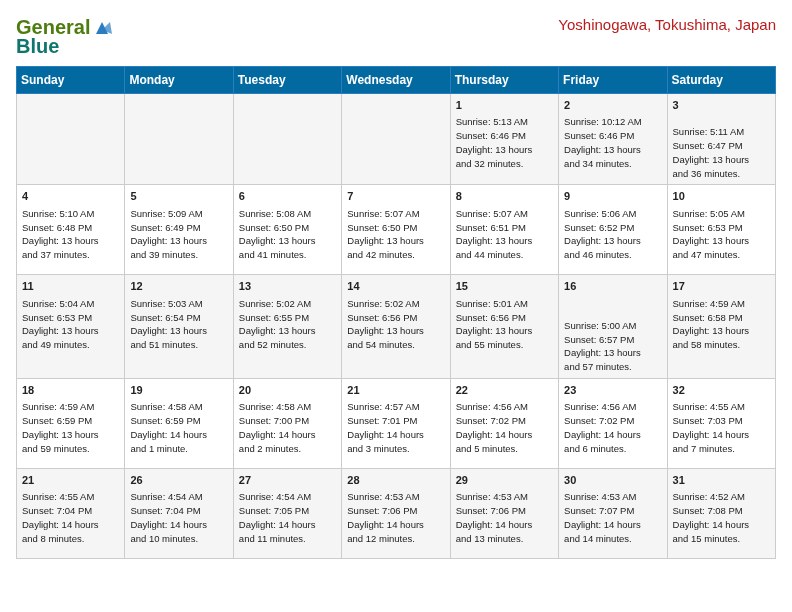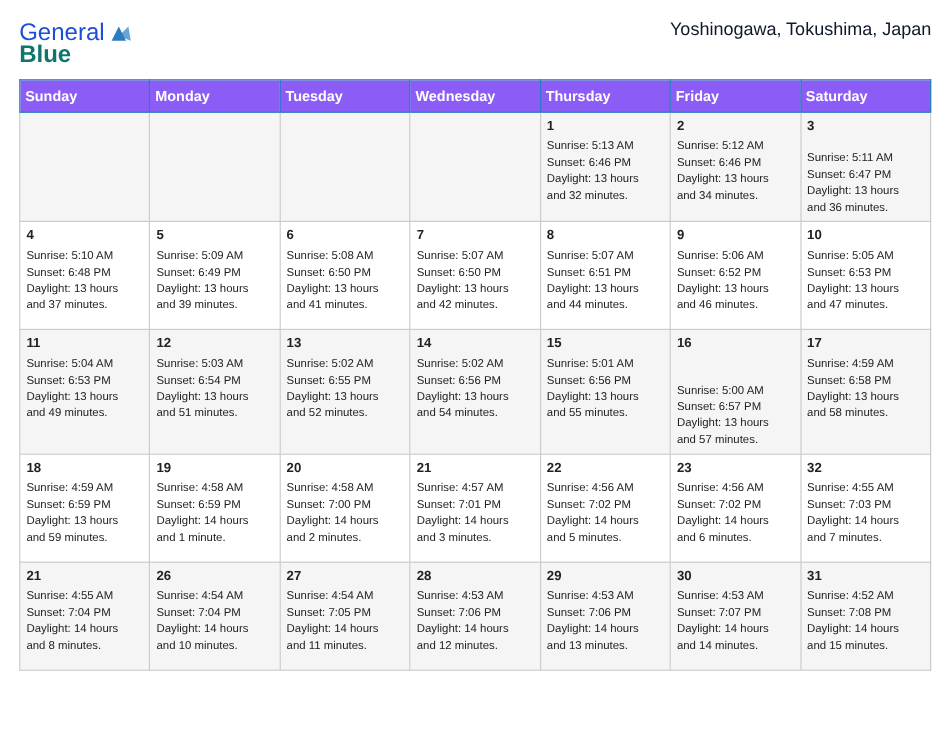--- a/index.html
+++ b/index.html
@@ -24,30 +24,30 @@
     .title-block {
       text-align: right;
     }
     .month-title {
       font-size: 36px;
       font-weight: bold;
       color: #1a3a5c;
     }
     .location-title {
       font-size: 15px;
-      color: #0f172a;
+      color: #b91c1c;
       margin-left: 20px;
     }
     table {
       width: 100%;
       border-collapse: collapse;
       font-size: 10.5px;
     }
     thead tr th {
-      background: #8b5cf6;
+      background: #0369a1;
       color: #fff;
       font-weight: bold;
       padding: 6px 4px;
       text-align: left;
       border: 1px solid #2a7dc0;
       font-size: 12px;
     }
     tbody tr td {
       border: 1px solid #ccc;
       vertical-align: top;
@@ -72,21 +72,21 @@
       font-size: 9.5px;
       line-height: 1.45;
     }
   </style>
 </head>
 <body>
 
 <div class="header">
   <div class="logo">
     <div style="display:flex;align-items:center;gap:2px;">
-      <span style="font-size:20px;font-weight:normal;color:#1d4ed8;">General</span>
+      <span style="font-size:20px;font-weight:bold;color:#4d7c0f;">General</span>
       <svg width="22" height="16" viewBox="0 0 22 16">
         <polygon points="4,14 10,2 16,14" fill="#2a7dc0"></polygon>
         <polygon points="10,10 18,2 20,14" fill="#2a7dc0" opacity="0.7"></polygon>
       </svg>
     </div>
     <span style="font-size:20px;font-weight:bold;color:#0f766e;margin-top:-4px;">Blue</span>
   </div>
   <div class="title-block">
     <div class="location-title">Yoshinogawa, Tokushima, Japan</div>
   </div>
@@ -112,21 +112,21 @@
         <td></td>
         <td>
           <span class="day-num">1</span>
           <div class="day-info" style="white-space: pre-line;">Sunrise: 5:13 AM
 Sunset: 6:46 PM
 Daylight: 13 hours
 and 32 minutes.</div>
         </td>
         <td>
           <span class="day-num">2</span>
-          <div class="day-info" style="white-space: pre-line;">Sunrise: 5:12 AM
+          <div class="day-info" style="white-space: pre-line;">Sunrise: 10:12 AM
 Sunset: 6:46 PM
 Daylight: 13 hours
 and 34 minutes.</div>
         </td>
         <td>
           <span class="day-num">3</span>
           <div class="day-info" style="white-space: pre-line; margin-top: 12px;">Sunrise: 5:11 AM
 Sunset: 6:47 PM
 Daylight: 13 hours
 and 36 minutes.</div>

